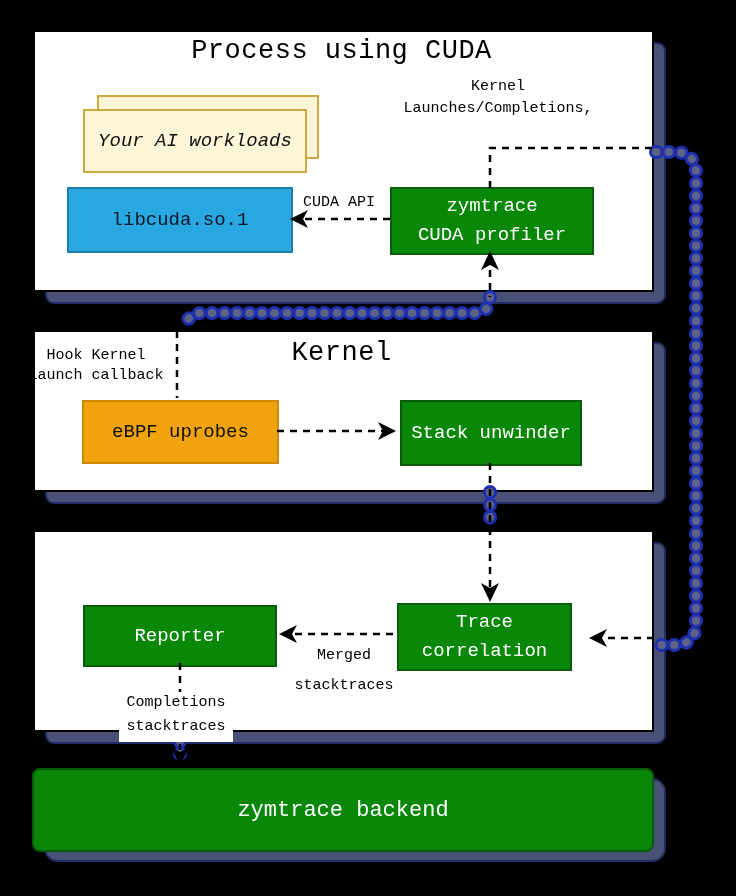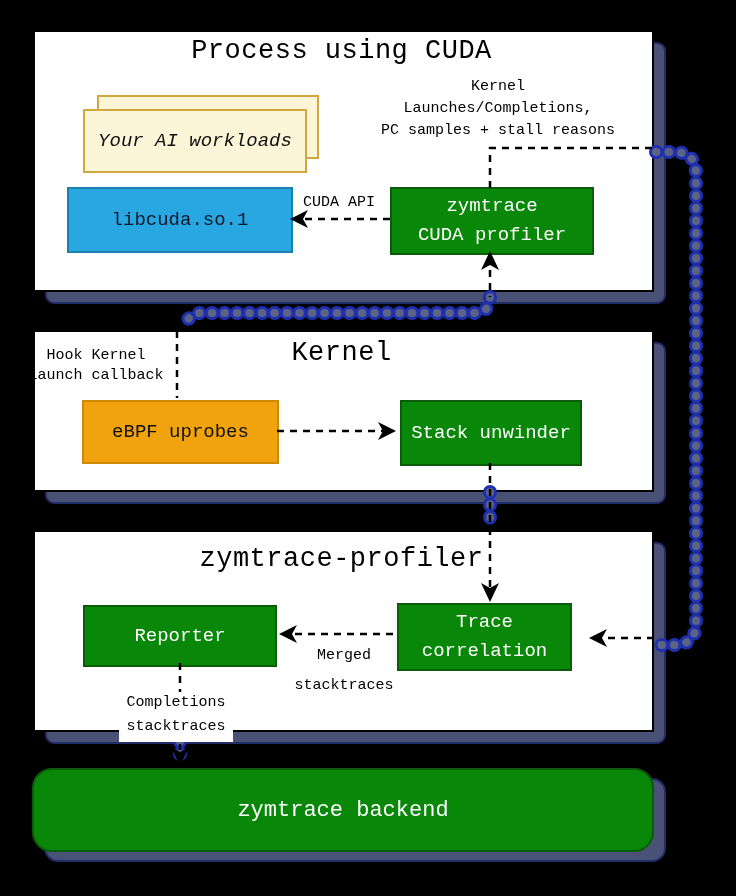--- a/index.html
+++ b/index.html
@@ -21,21 +21,21 @@
   .panel{position:absolute;background:var(--paper);border:2px solid var(--ink);}
   .ptitle{position:absolute;left:33px;width:617px;text-align:center;font-size:27px;letter-spacing:0.5px;}
   .box{position:absolute;display:flex;align-items:center;justify-content:center;
        text-align:center;font-size:19px;border:2px solid;}
   .box.green{background:var(--green);border-color:var(--green-border);color:#fff;}
   .box.blue{background:var(--blue);border-color:var(--blue-border);color:#0f172a;}
   .box.orange{background:var(--orange);border-color:var(--orange-border);color:#111;}
   .box.cream{background:var(--cream);border-color:var(--cream-border);color:#111;}
   .twoline{flex-direction:column;line-height:29px;}
   .lbl{position:absolute;font-size:15px;text-align:center;color:var(--ink);line-height:22px;}
-  .backend{position:absolute;left:32px;top:768px;width:618px;height:80px;border-radius:20px;
+  .backend{position:absolute;left:32px;top:768px;width:618px;height:80px;border-radius:8px;
        background:var(--green);border:2px solid var(--green-border);display:flex;
        align-items:center;justify-content:center;color:#fff;font-size:22px;}
   .bshadow{border-radius:14px;}
   svg#wires{position:absolute;left:0;top:0;pointer-events:none;}
   .whitepatch{background:var(--paper);z-index:6;}
 </style>
 </head>
 <body>
 
 <div id="stage">
@@ -60,41 +60,39 @@
   <div class="box green twoline" style="left:390px;top:187px;width:200px;height:64px;">
     <span>zymtrace</span>
     <span>CUDA profiler</span>
   </div>
 
   <div class="lbl" style="left:294px;top:192px;width:90px;">CUDA API</div>
 
   <div class="lbl" style="left:345px;top:76px;width:306px;">
     <div>Kernel</div>
     <div>Launches/Completions,</div>
-    <div>PC samples + stall reasons</div>
   </div>
 
   <div class="panel" style="left:33px;top:330px;width:617px;height:158px;"></div>
   <div class="ptitle" style="top:338px;">Kernel</div>
 
   <div class="lbl" style="left:20px;top:346px;width:152px;line-height:20px;">
     <div>Hook Kernel</div>
     <div>launch callback</div>
   </div>
 
   <div class="box orange" style="left:82px;top:400px;width:193px;height:60px;">
     <span>eBPF uprobes</span>
   </div>
 
   <div class="box green" style="left:400px;top:400px;width:178px;height:62px;">
     <span>Stack unwinder</span>
   </div>
 
   <div class="panel" style="left:33px;top:530px;width:617px;height:198px;"></div>
-  <div class="ptitle" style="top:544px;">zymtrace-profiler</div>
 
 
   <div class="box green" style="left:83px;top:605px;width:190px;height:58px;">
     <span>Reporter</span>
   </div>
 
   <div class="box green twoline" style="left:397px;top:603px;width:171px;height:64px;">
     <span>Trace</span>
     <span>correlation</span>
   </div>

